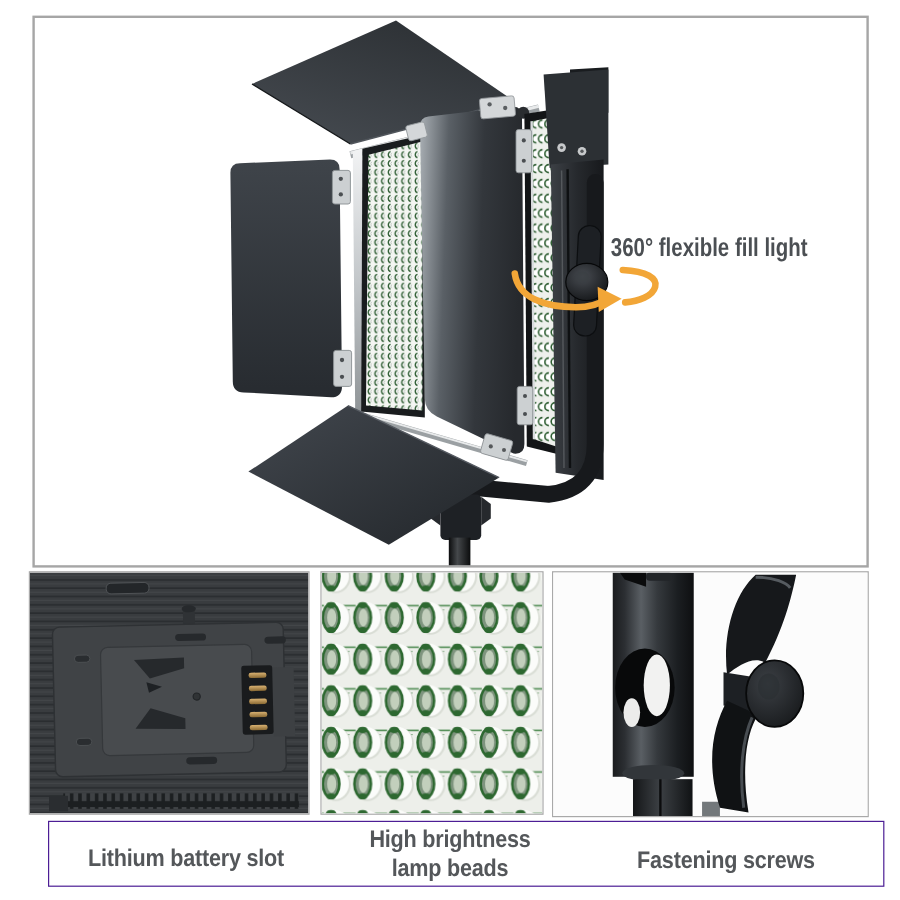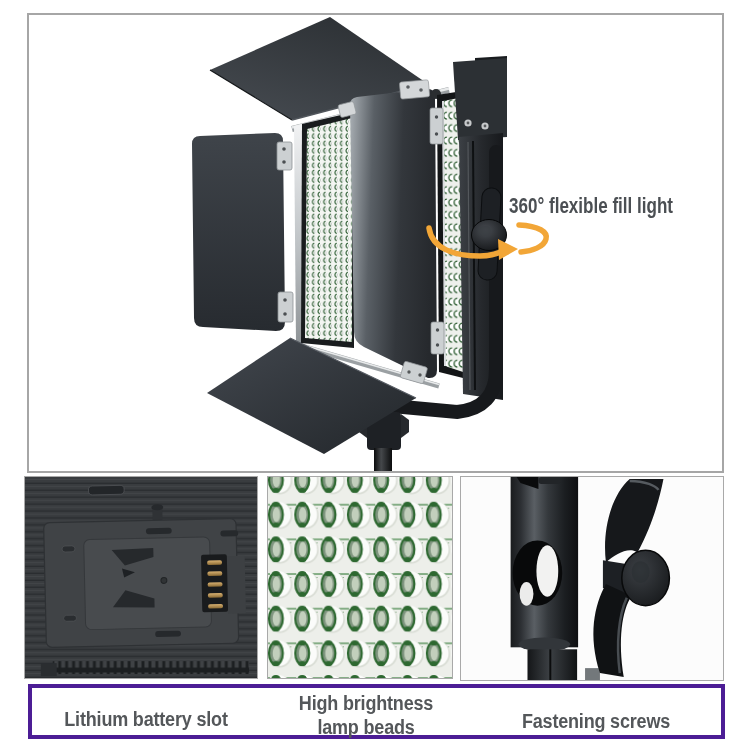--- a/index.html
+++ b/index.html
@@ -5,21 +5,21 @@
   html,body{margin:0;padding:0;background:#ffffff;}
   *{box-sizing:border-box;}
   .page{position:relative;width:750px;height:750px;background:#ffffff;overflow:hidden;
         font-family:"Liberation Sans", sans-serif;}
   .frame{position:absolute;background:#ffffff;}
   .top-box{left:27px;top:13px;width:697px;height:460px;border:2px solid #a6a6a6;}
   .photo-box{border:1px solid #a9a9a9;overflow:hidden;}
   .box-battery{left:24px;top:476px;width:234px;height:203px;}
   .box-beads{left:267px;top:476px;width:186px;height:203px;}
   .box-screws{left:460px;top:476px;width:264px;height:205px;}
-  .caption-strip{left:28px;top:684px;width:697px;height:55px;border:4px solid #4c1d95;}
+  .caption-strip{left:40px;top:684px;width:697px;height:55px;border:1px solid #4c1d95;}
   .cap{position:absolute;transform:translate(-50%,-50%) scaleX(0.9);white-space:nowrap;
        font-size:20px;font-weight:600;color:#54575a;letter-spacing:-0.2px;text-align:center;}
   .cap-battery{left:114px;top:31px;}
   .cap-beads{left:334px;top:27px;line-height:24px;}
   .cap-screws{left:564px;top:33px;}
   svg{display:block;}
 </style>
 </head>
 <body>
 

